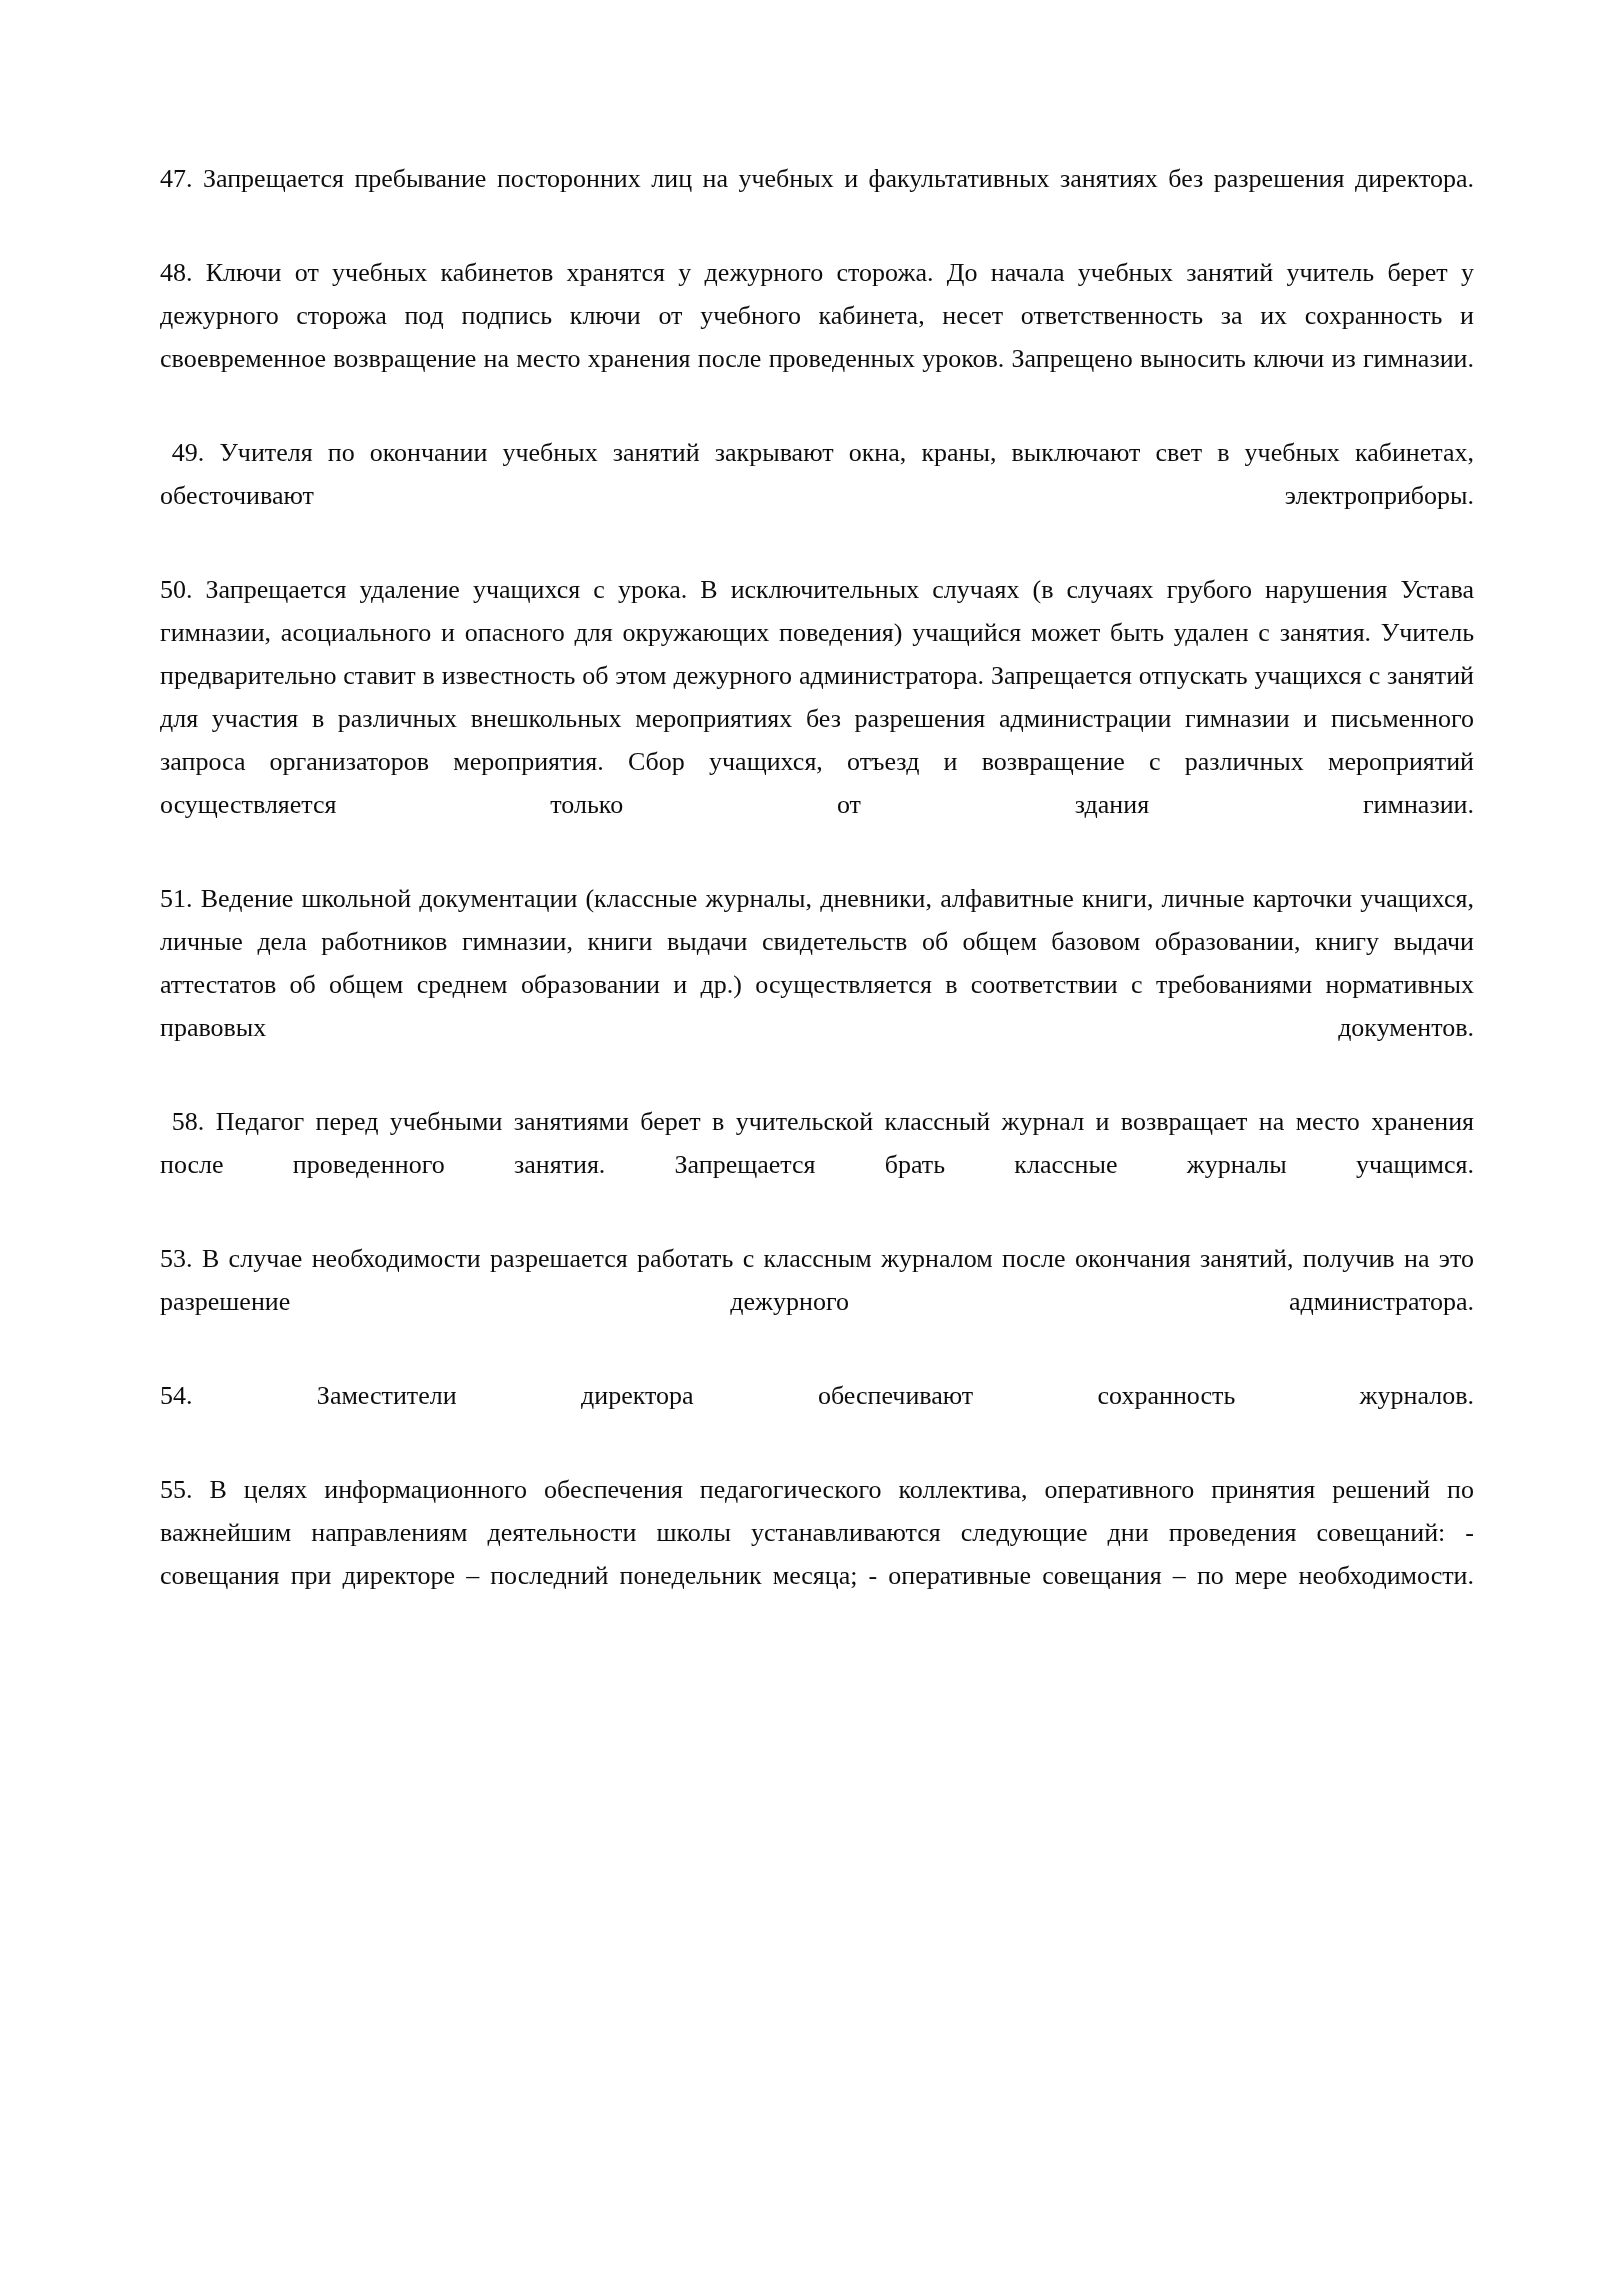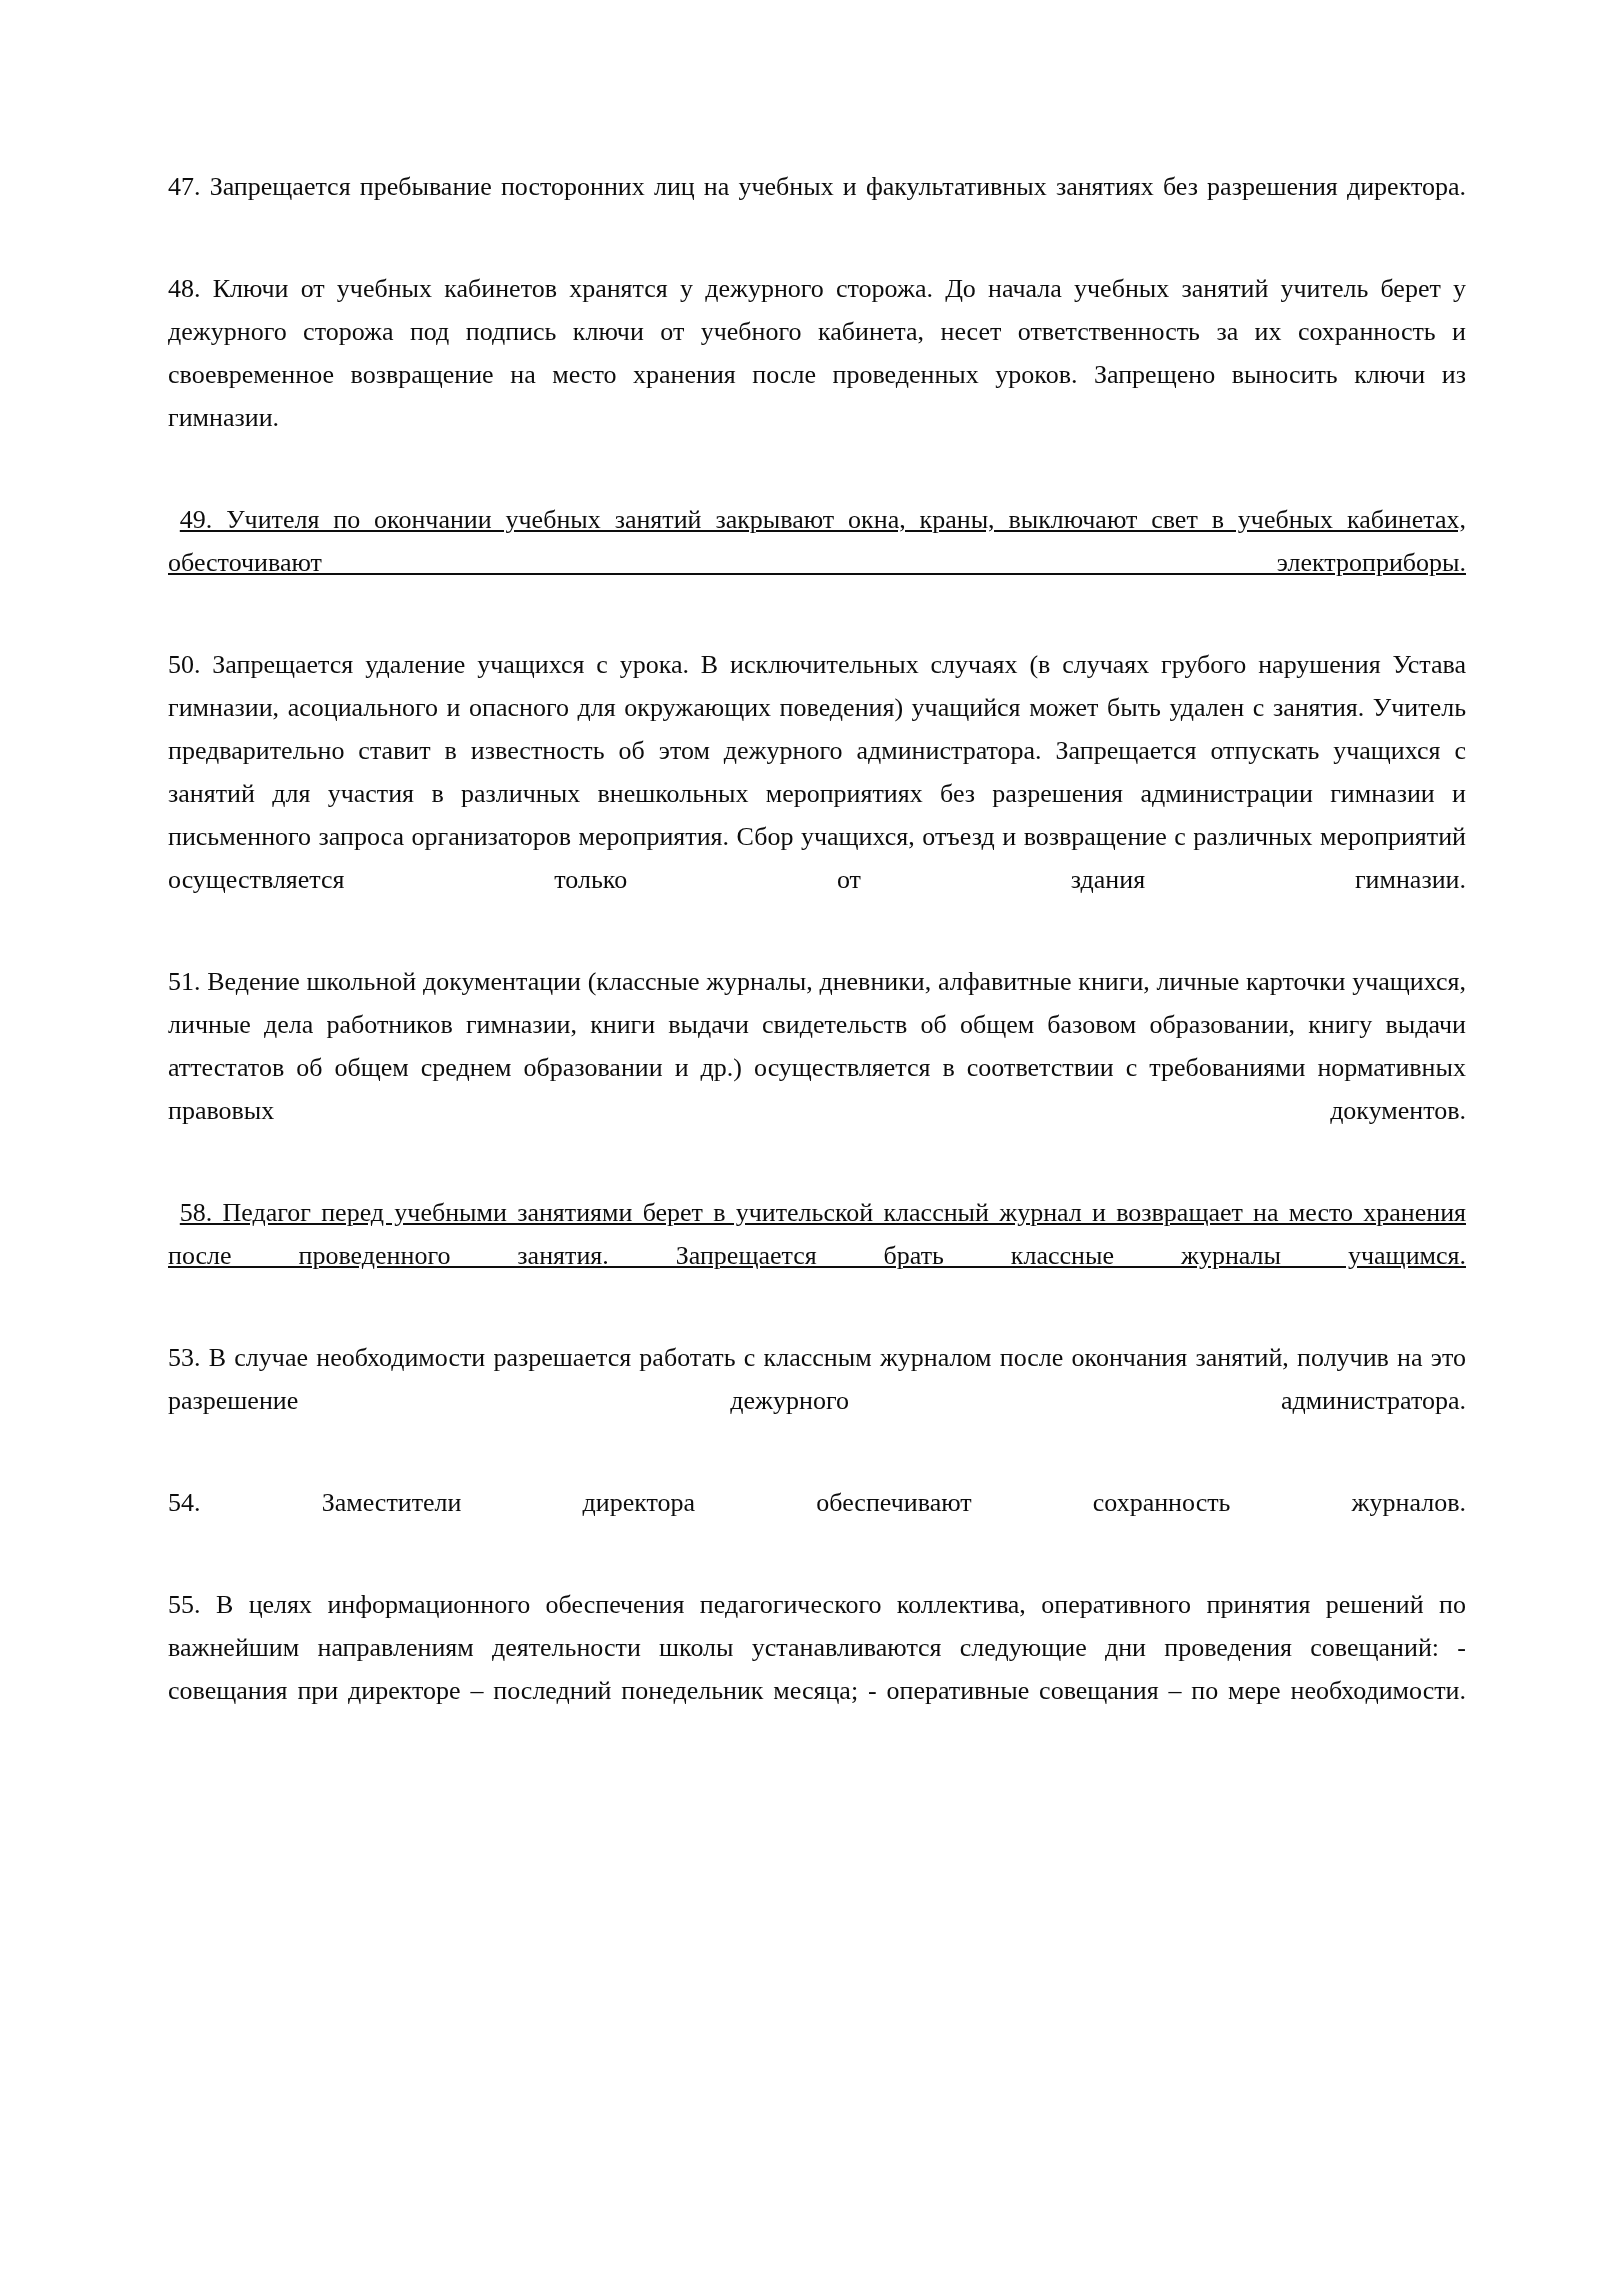--- a/index.html
+++ b/index.html
@@ -20,41 +20,40 @@
     overflow: hidden;
     box-sizing: border-box;
   }
   .text-block {
     position: absolute;
     left: 152px;
     top: 149px;
     width: 1330px;
   }
   .para {
-    margin: 16px;
+    margin: 8px;
     padding: 0;
     font-size: 26px;
     line-height: 43px;
     text-align: justify;
     text-justify: inter-word;
     -webkit-hyphens: none;
     hyphens: none;
     word-spacing: 0px;
     color: #0d0d0d;
     text-rendering: optimizeLegibility;
   }
   
   .para::after {
     content: "";
     display: inline-block;
     width: 100%;
   }
   .para.indent {
     text-indent: 11.8px;
-    text-decoration: underline;
   }
   
   .para.short {
     text-align: justify;
   }
 </style>
 </head>
 <body>
 
 <div class="page">

